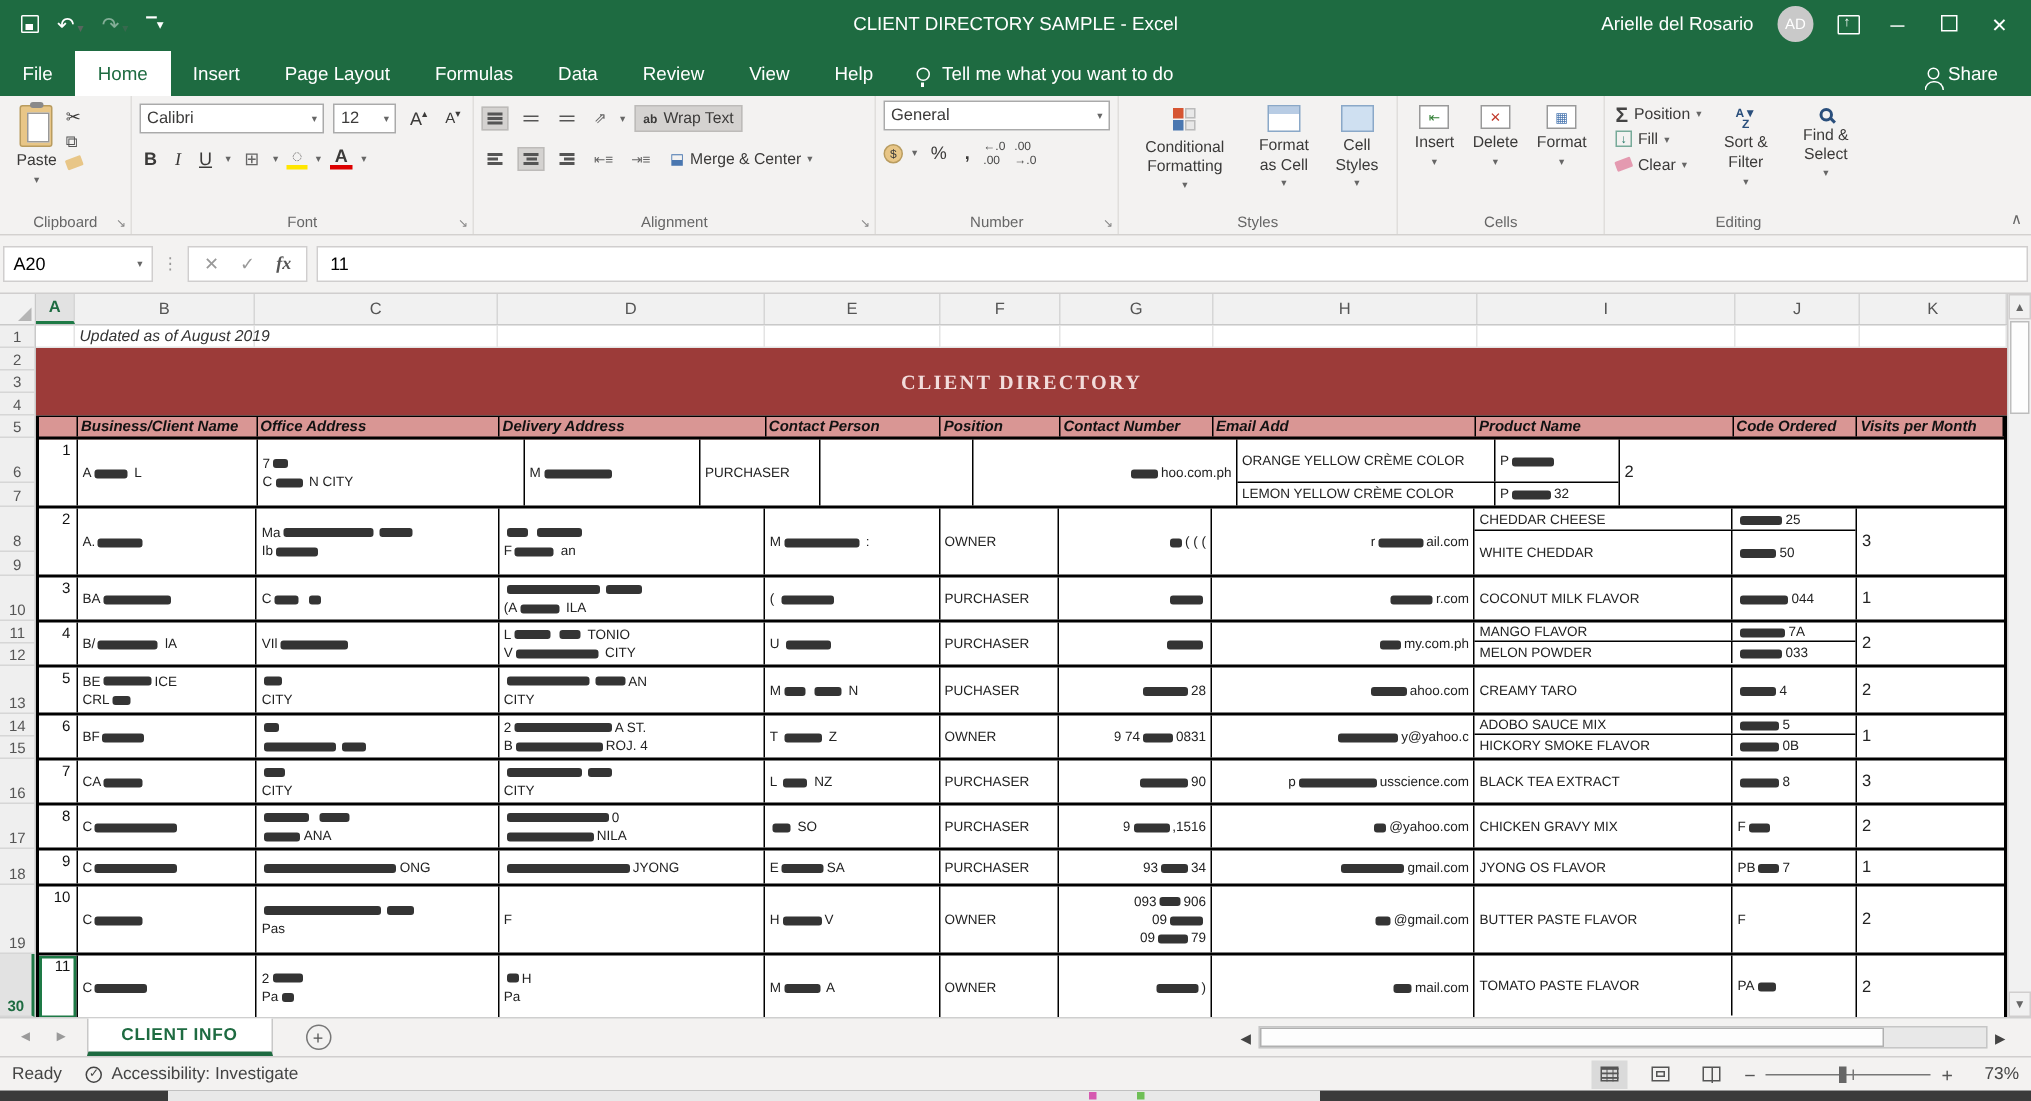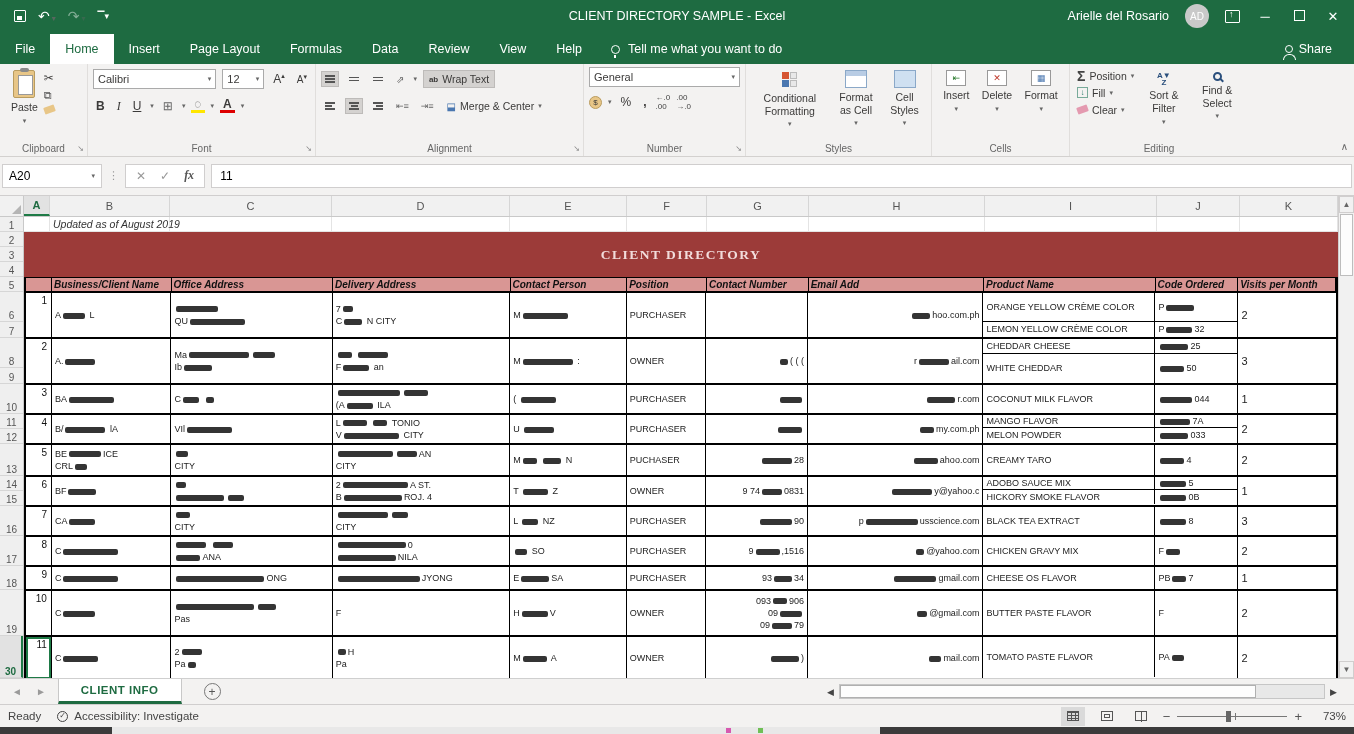--- a/index.html
+++ b/index.html
@@ -476,24 +476,20 @@
           <div class="hcell" style="width: 98px;">Visits per Month</div>
         </div>
       <div id="rows">
           <div class="drow" style="height: 46px;">
             <div class="dcell c-num" style="width: 26px;">
               <div class="ln">1</div>
             </div>
             <div class="dcell " style="width: 120px;">
               <div class="ln">A<span class="rd" style="width: 22px;"></span> L</div>
             </div>
-            <div class="dcell " style="width: 162px;">
-              <div class="ln"><span class="rd" style="width: 42px;"></span></div>
-              <div class="ln">QU<span class="rd" style="width: 55px;"></span></div>
-            </div>
             <div class="dcell " style="width: 178px;">
               <div class="ln">7<span class="rd" style="width: 10px;"></span></div>
               <div class="ln">C<span class="rd" style="width: 18px;"></span> N CITY</div>
             </div>
             <div class="dcell " style="width: 117px;">
               <div class="ln">M<span class="rd" style="width: 45px;"></span></div>
             </div>
             <div class="dcell c-pos" style="width: 80px;">
               <div class="ln">PURCHASER</div>
             </div>
@@ -856,21 +852,21 @@
             </div>
             <div class="dcell c-phone" style="width: 102px;">
               <div class="ln">93<span class="rd" style="width: 18px;"></span>34</div>
             </div>
             <div class="dcell c-email" style="width: 176px;">
               <div class="ln"><span class="rd" style="width: 42px;"></span>gmail.com</div>
             </div>
             <div class="prodwrap" style="width: 255px;">
               <div class="prow" style="height: 22px;">
                 <div class="dcell" style="width: 172px; border-right: 1px solid rgb(0, 0, 0);">
-                  <div class="ln">CHEESE OS FLAVOR</div>
+                  <div class="ln">JYONG OS FLAVOR</div>
                 </div>
                 <div class="dcell" style="width: 82px; border-right: none;">
                   <div class="ln">PB<span class="rd" style="width: 14px;"></span>7</div>
                 </div>
               </div>
             </div>
             <div class="dcell c-visits" style="width: 98px;">
               <div class="ln">1</div>
             </div>
           </div>

